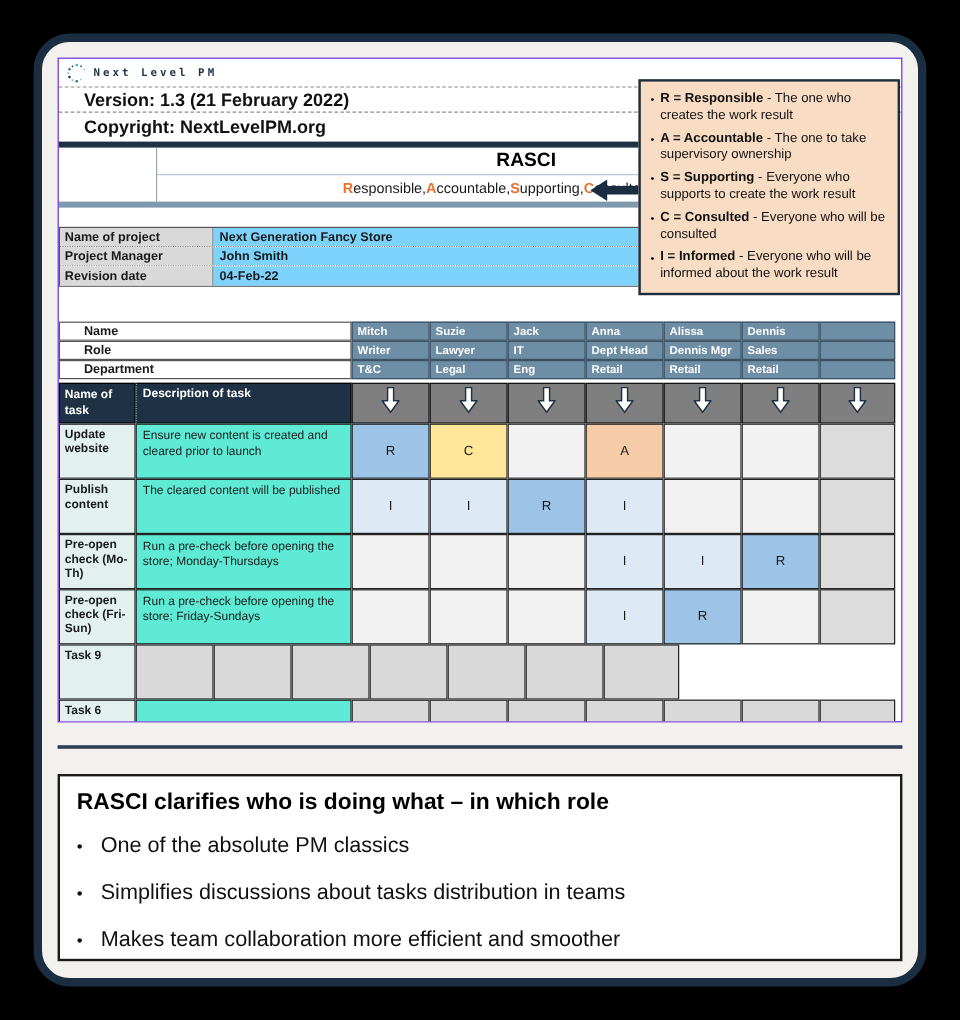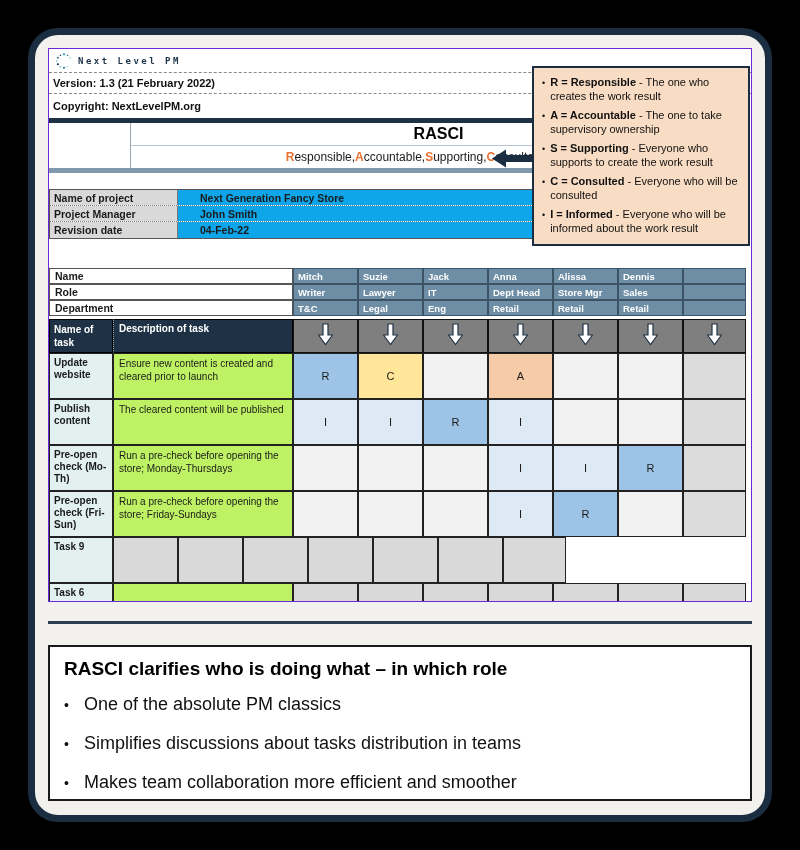--- a/index.html
+++ b/index.html
@@ -20,62 +20,62 @@
   
   .sheet {
     position:absolute; left:48px; top:48px; width:704px; height:554px;
     background:#fff; border:1px solid #6d28d9; overflow:hidden;
   }
   .logo-row { position:absolute; left:0; top:0; width:100%; height:24px;
     border-bottom:1px dashed #8a8a8a; display:flex; align-items:center; gap:5px; padding-left:6px; }
   .logo-text { font-family:"DejaVu Sans Mono", monospace; font-size:9px; font-weight:bold;
     letter-spacing:2.5px; color:#1d3348; }
   .meta-row { position:absolute; left:0; width:100%; display:flex; align-items:center;
-    padding-left:4px; font-size:11px; font-weight:bold; color:#111; }
+    padding-left:21px; font-size:15px; font-weight:bold; color:#111; }
   .version-row { top:24px; height:21px; border-bottom:1px dashed #8a8a8a; }
   .copyright-row { top:45px; height:24px; }
   .bar-navy { position:absolute; left:0; top:69px; width:697px; height:5px; background:var(--navy,#1F3245); }
   .title-block { position:absolute; left:0; top:74px; width:697px; height:45px; display:flex; }
   .title-left { width:82px; border-right:1px solid #9aa7b0; }
   .title-main { flex:1; display:flex; flex-direction:column; }
   .title-text { height:22px; display:flex; align-items:center; justify-content:center;
     font-size:16px; font-weight:bold; color:#000; }
   .subtitle { height:23px; border-top:1px solid #b9c6d2; display:flex; align-items:center;
     justify-content:center; font-size:12px; color:#1a1a1a; }
   .subtitle .init { color:var(--orange,#E97132); font-weight:bold; }
   .bar-steel { position:absolute; left:0; top:119px; width:697px; height:5px; background:var(--steel-bar,#8099AC); }
 
   
   .project { position:absolute; left:0; top:140px; width:697px; border:1px solid #555; }
   .proj-row { display:flex; height:16px; border-bottom:1px dotted #777; font-size:10.5px; font-weight:bold; }
   .proj-row:last-child { border-bottom:none; }
   .proj-label { width:128px; background:var(--cell-gray,#D9D9D9); border-right:1px solid #777;
     display:flex; align-items:center; padding-left:4px; }
-  .proj-value { flex:1; display:flex; align-items:center; padding-left:22px; background:#0ea5e9; }
+  .proj-value { flex:1; display:flex; align-items:center; padding-left:5px; background:#7dd3fc; }
 
   
   .matrix { position:absolute; left:0; top:219px; width:697px; }
   .ppl-row { display:flex; height:16px; }
   .ppl-label { width:244px; background:#fff; font-weight:bold; font-size:10.5px;
-    border:1px solid #555; display:flex; align-items:center; padding-left:5px; }
+    border:1px solid #555; display:flex; align-items:center; padding-left:20px; }
   .ppl-cell { width:65px; background:var(--steel,#6E8EA5); color:#fff; font-weight:bold;
     font-size:9.5px; border:1px solid #3c5265; display:flex; align-items:center; padding-left:4px; }
   .ppl-cell.last { width:63px; }
   .hdr-row { display:flex; height:34px; margin-top:3px; }
   .hdr-name { width:64px; background:var(--navy,#1F3245); color:#fff; font-weight:bold;
     font-size:10px; border:1px solid #000; padding:3px 0 0 4px; line-height:13px; }
   .hdr-desc { width:180px; background:var(--navy,#1F3245); color:#fff; font-weight:bold;
     font-size:10px; border:1px solid #000; border-left:1px dotted #8aa; padding:3px 0 0 5px; }
   .hdr-arrow { width:65px; background:var(--arrow-row,#7F7F7F); border:1px solid #111;
     display:flex; align-items:center; justify-content:center; }
   .hdr-arrow.last { width:63px; }
   .task-row { display:flex; height:46px; }
   .t-name { width:64px; background:var(--taskname-bg,#E2F1F0); font-weight:bold; font-size:10px;
     border:1px solid #222; padding:3px 0 0 4px; line-height:12px; }
-  .t-desc { width:180px; background:#bef264; font-size:10px; border:1px solid #222;
+  .t-desc { width:180px; background:#5eead4; font-size:10px; border:1px solid #222;
     padding:3px 0 0 5px; line-height:13px; }
   .t-cell { width:65px; border:1px solid #222; display:flex; align-items:center;
     justify-content:center; font-size:11px; color:#1a1a1a; }
   .t-cell.last { width:63px; }
 
   
   .legend { position:absolute; left:532px; top:66px; width:218px; height:180px;
     background:var(--legend-bg,#F8DCC3); border:2px solid #1b2d40; padding:8px 8px 4px 8px; z-index:5; }
   .legend-item { display:flex; gap:5px; font-size:11px; line-height:13.5px; margin-bottom:6px; color:#111; }
   .legend-item .bullet { font-size:9px; line-height:14px; }
@@ -161,21 +161,21 @@
           <div class="ppl-cell">Alissa</div>
           <div class="ppl-cell">Dennis</div>
           <div class="ppl-cell last"></div>
         </div>
         <div class="ppl-row">
           <div class="ppl-label">Role</div>
           <div class="ppl-cell">Writer</div>
           <div class="ppl-cell">Lawyer</div>
           <div class="ppl-cell">IT</div>
           <div class="ppl-cell">Dept Head</div>
-          <div class="ppl-cell">Store Mgr</div>
+          <div class="ppl-cell">Dennis Mgr</div>
           <div class="ppl-cell">Sales</div>
           <div class="ppl-cell last"></div>
         </div>
         <div class="ppl-row">
           <div class="ppl-label">Department</div>
           <div class="ppl-cell">T&amp;C</div>
           <div class="ppl-cell">Legal</div>
           <div class="ppl-cell">Eng</div>
           <div class="ppl-cell">Retail</div>
           <div class="ppl-cell">Retail</div>

